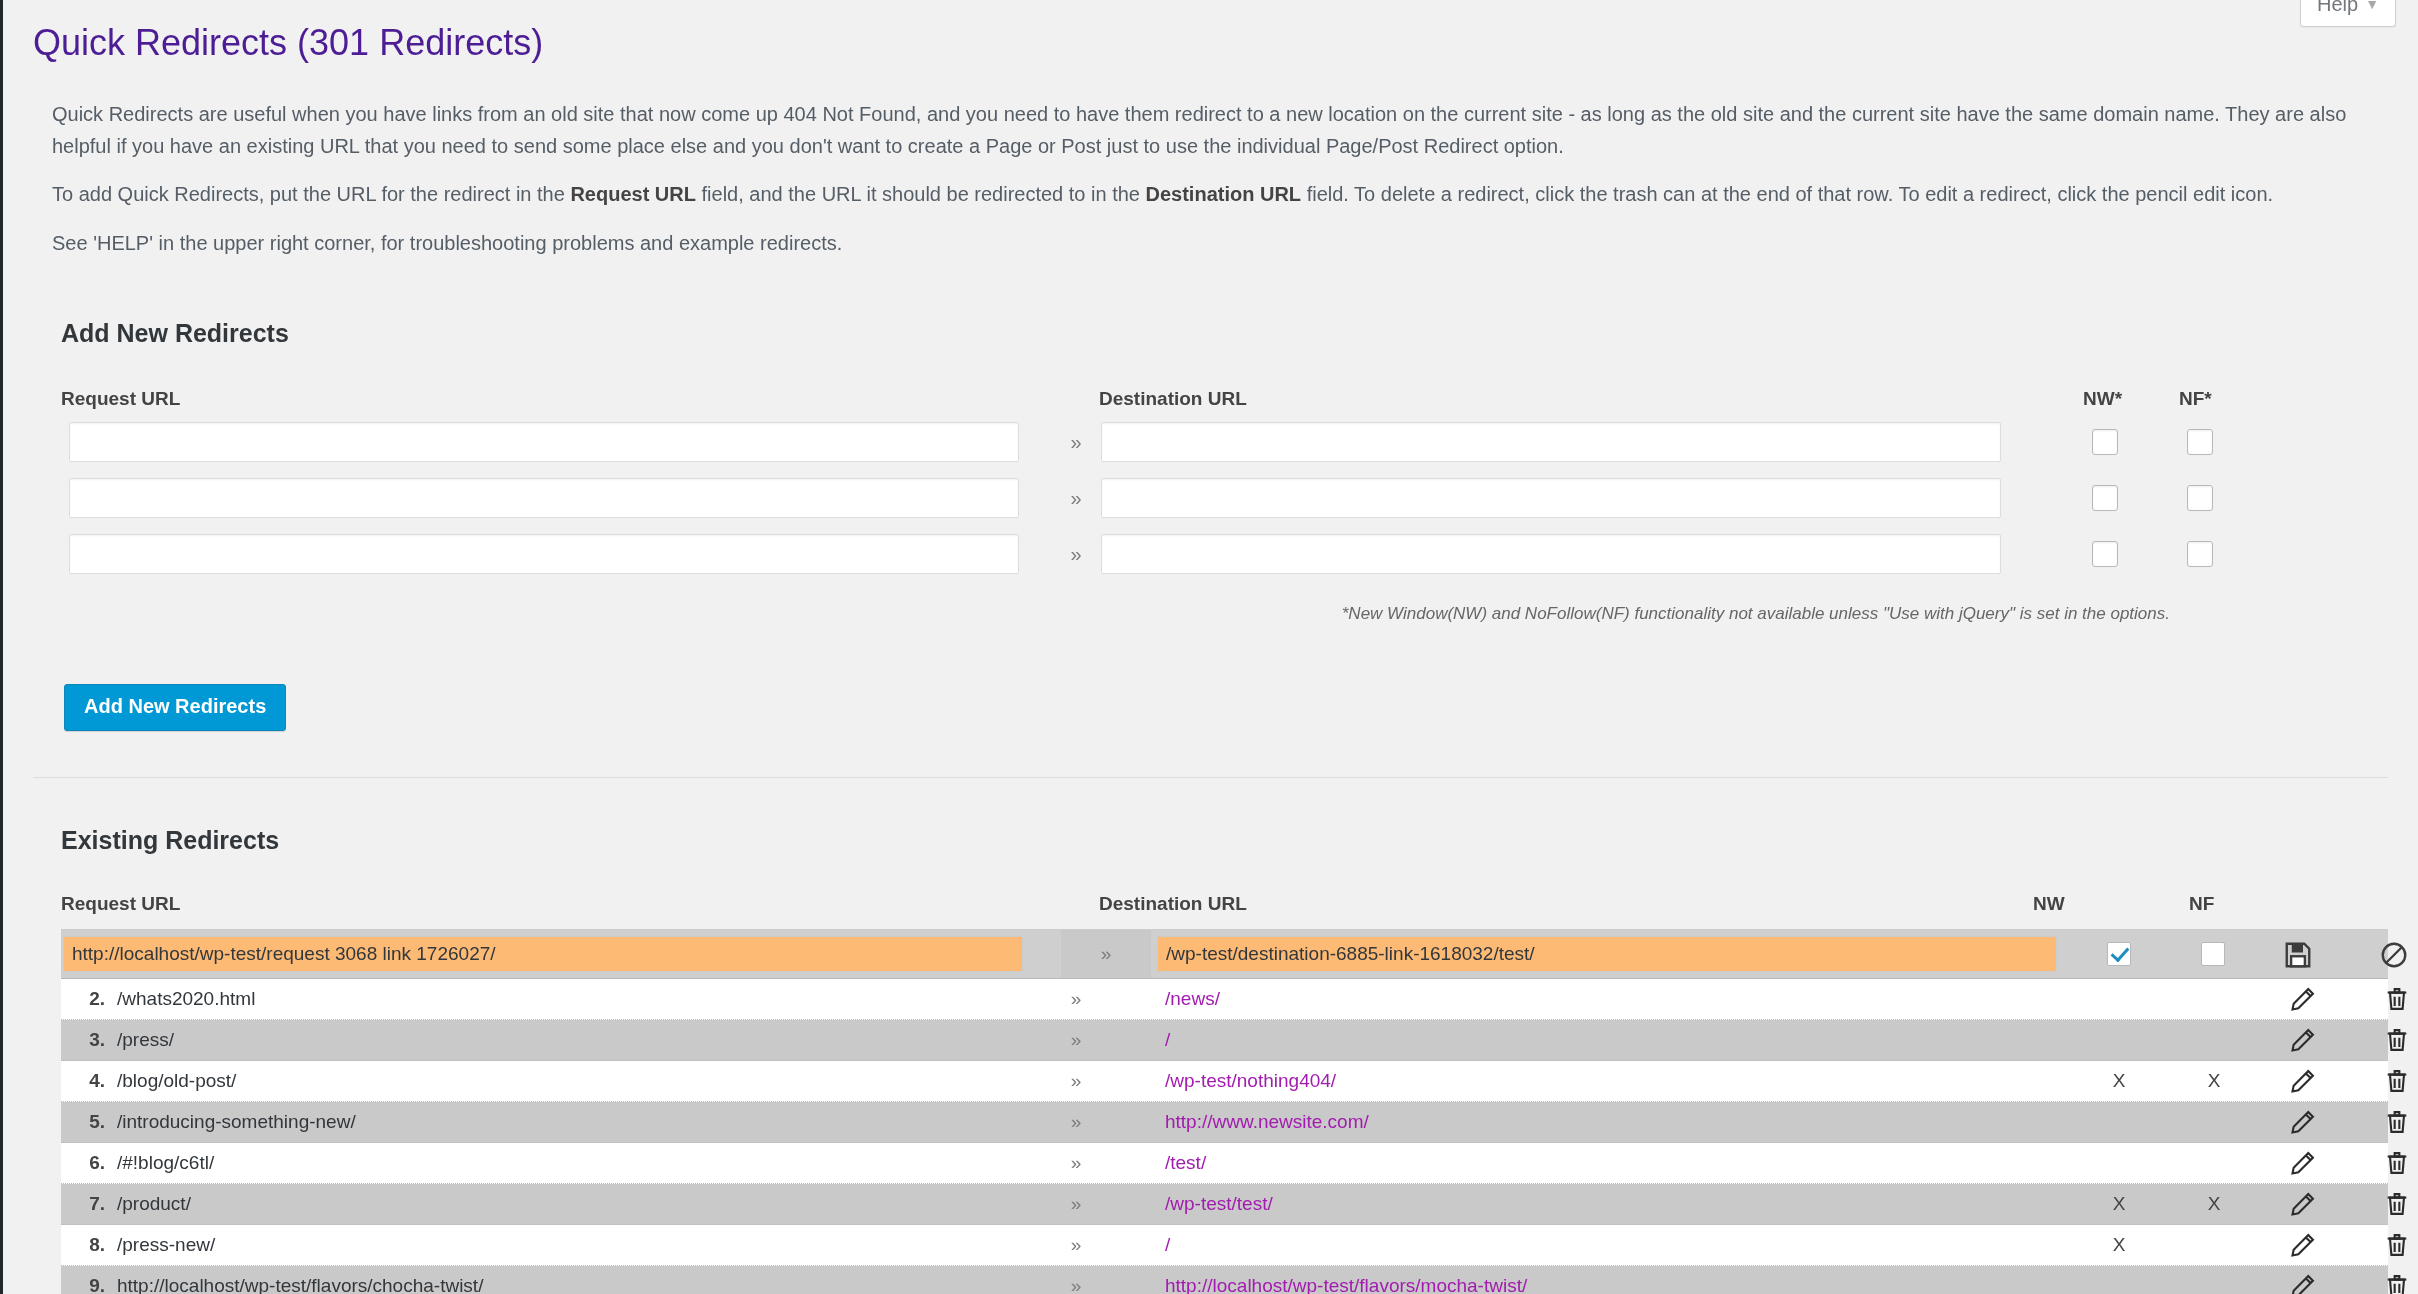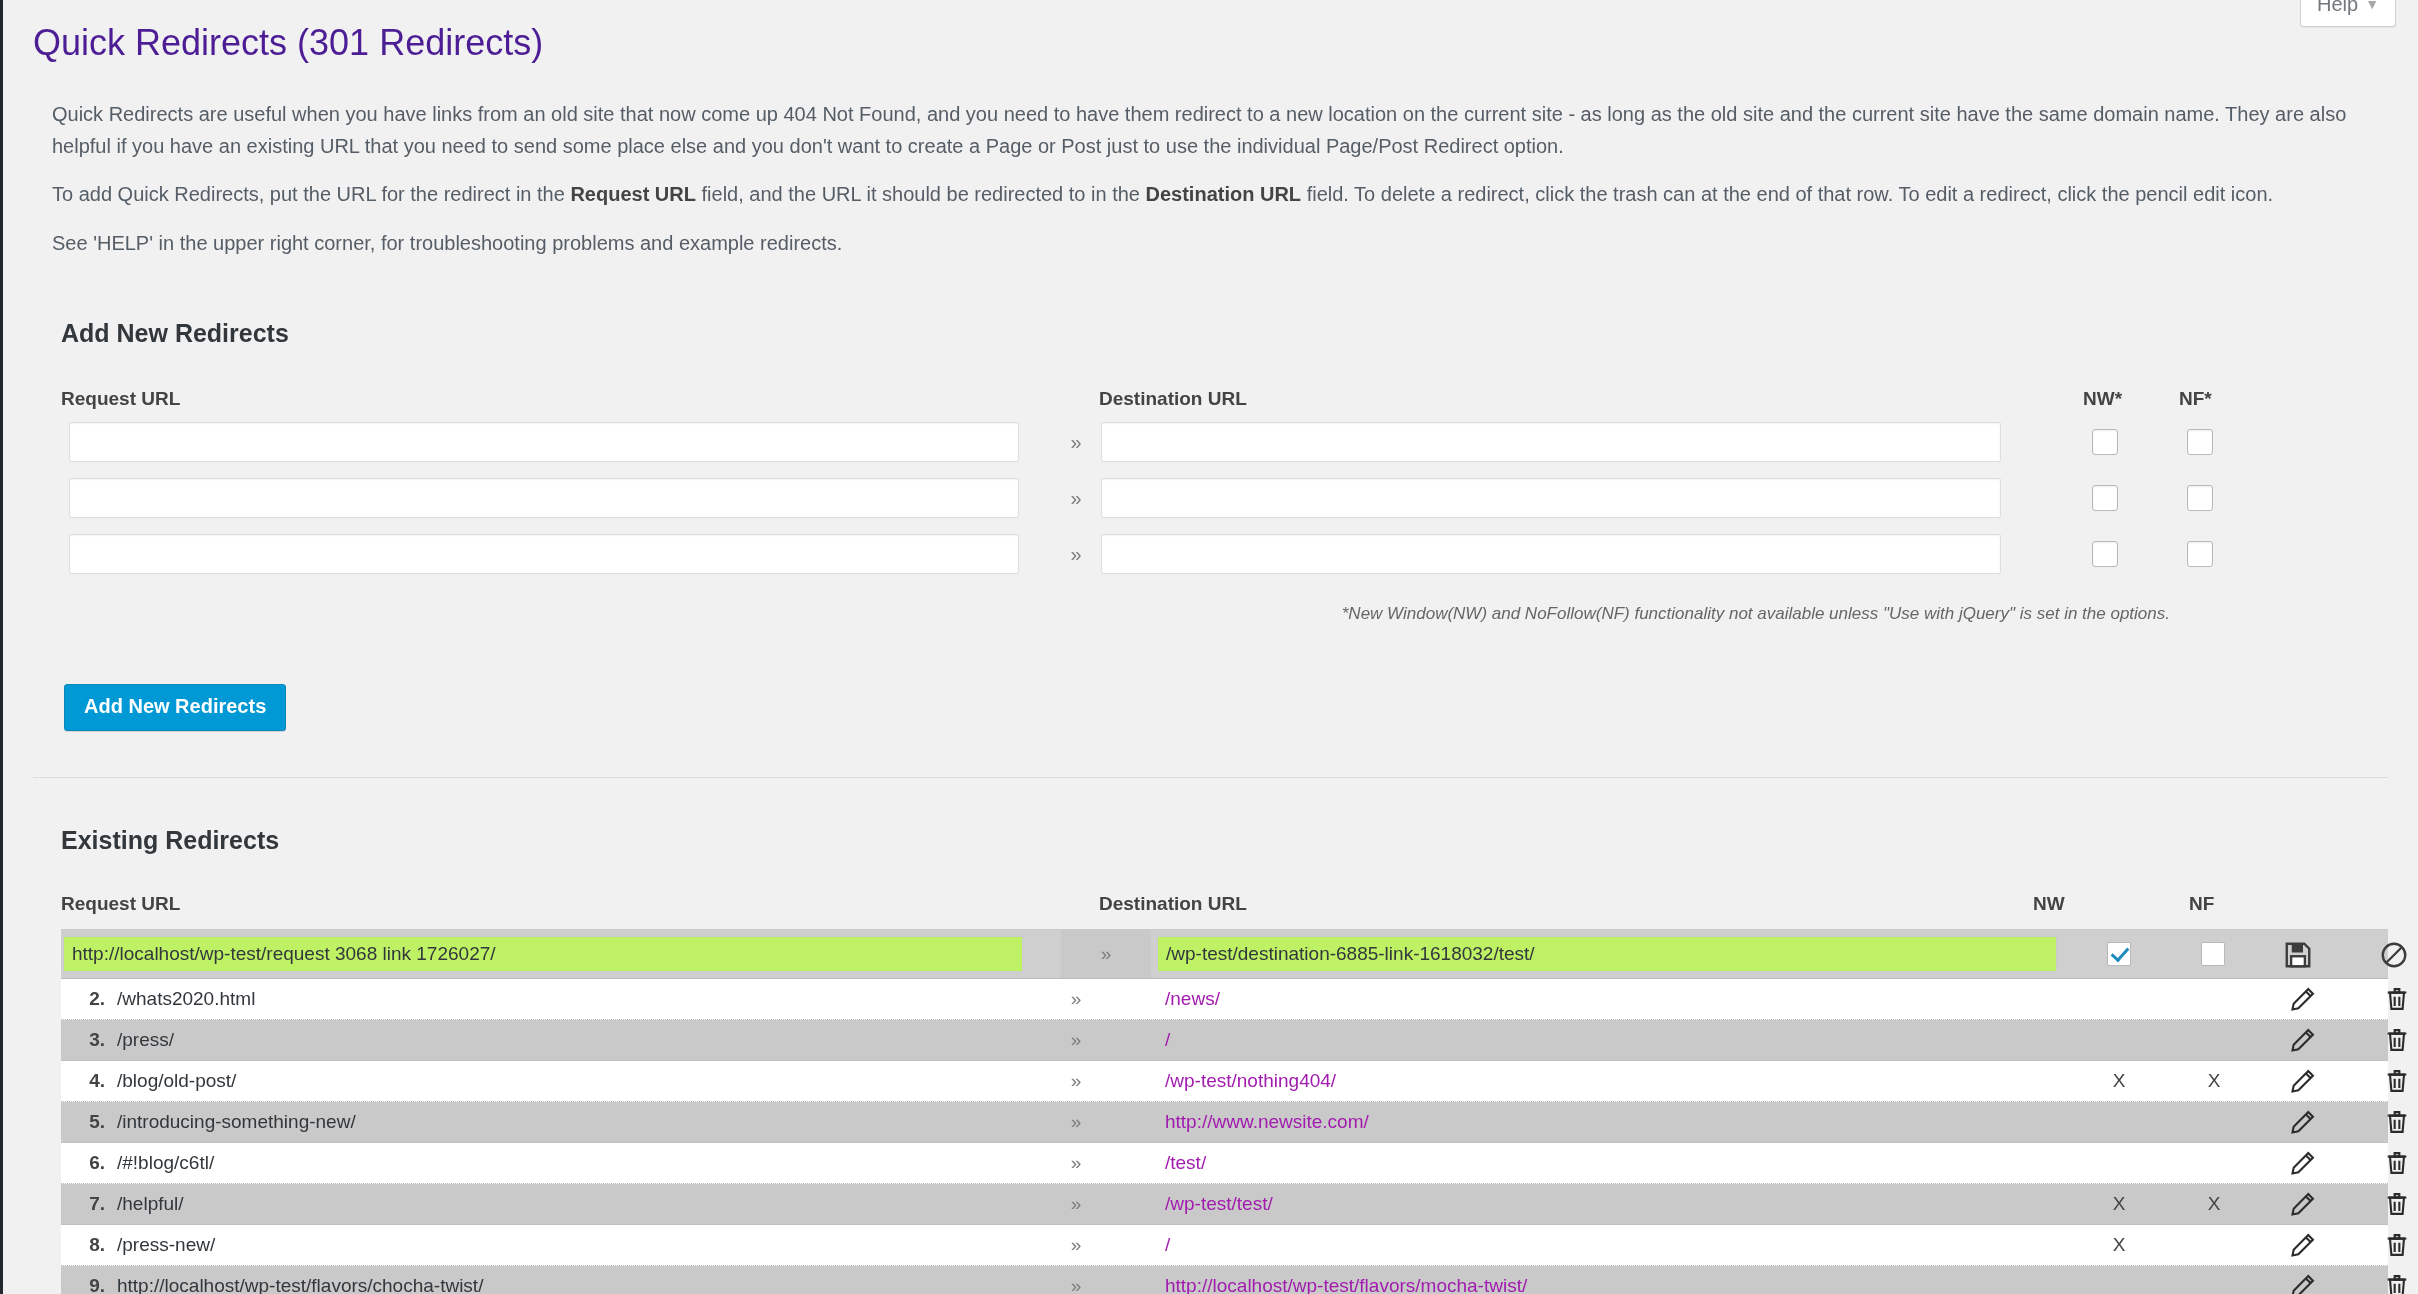--- a/index.html
+++ b/index.html
@@ -276,21 +276,21 @@
   .icon-save  { left: 2222px; top: 10px; }
   .icon-cancel{ left: 2318px; top: 10px; }
 
   
   .ed-txt {
     position: absolute;
     box-sizing: border-box;
     height: 36px;
     top: 6px;
     border: 1px solid #ccc;
-    background: #bef264;
+    background: #fdba74;
     font-family: "Liberation Sans", sans-serif;
     font-size: 19px;
     color: #32373c;
     padding: 2px 8px;
     outline: none;
   }
   .ed-txt.req  { left: 2px;    width: 960px; }
   .ed-txt.dest { left: 1096px; width: 900px; }
   .ed-sep {
     position: absolute;
@@ -511,21 +511,21 @@
         <span class="icon-btn icon-trash"><svg width="28" height="28" viewBox="0 0 24 24" fill="none" stroke="#2b2b2b" stroke-width="1.8">
               <path d="M4 6.5h16"></path>
               <path d="M10 3.5h4v3h-4z"></path>
               <path d="M6 6.5l1.2 14h9.6L18 6.5z"></path>
               <path d="M10 10v8M14 10v8"></path>
             </svg></span>
       </div>
 
       <div class="rrow alt">
         <span class="cell-num">7.</span>
-        <span class="cell-req">/helpful/</span>
+        <span class="cell-req">/product/</span>
         <span class="cell-arrow">»</span>
         <span class="cell-dest">/wp-test/test/</span>
         <span class="cell-nw">X</span>
         <span class="cell-nf">X</span>
         <span class="icon-btn icon-edit"><svg width="28" height="28" viewBox="0 0 24 24" fill="none" stroke="#2b2b2b" stroke-width="1.8">
               <path d="M16.5 3.5l4 4L8 20l-5 1 1-5z"></path>
               <path d="M14.5 5.5l4 4"></path>
             </svg></span>
         <span class="icon-btn icon-trash"><svg width="28" height="28" viewBox="0 0 24 24" fill="none" stroke="#2b2b2b" stroke-width="1.8">
               <path d="M4 6.5h16"></path>

